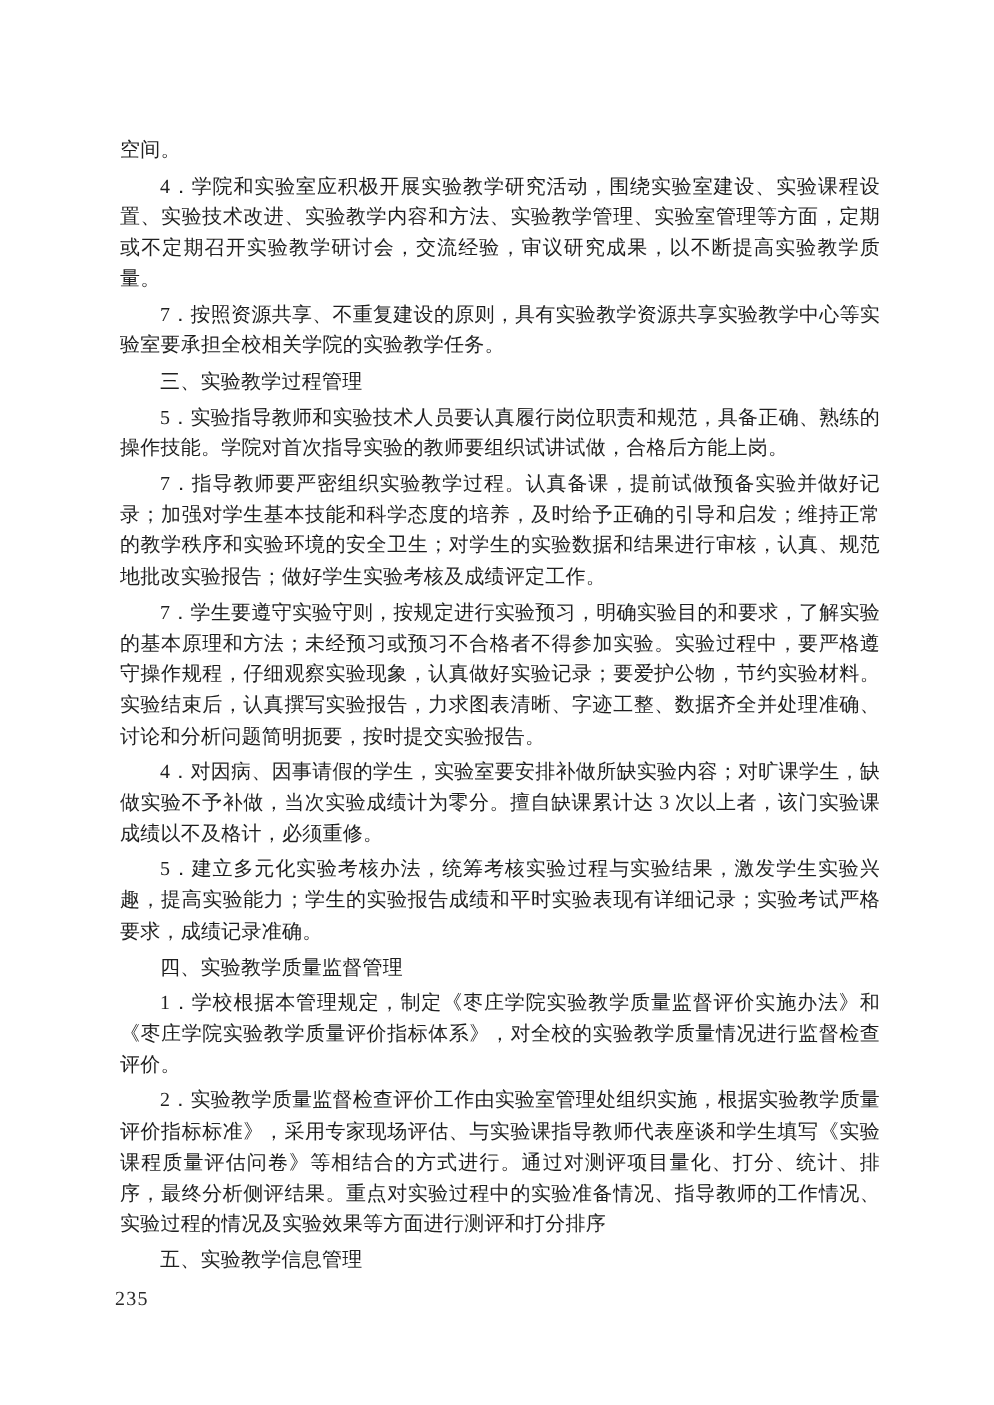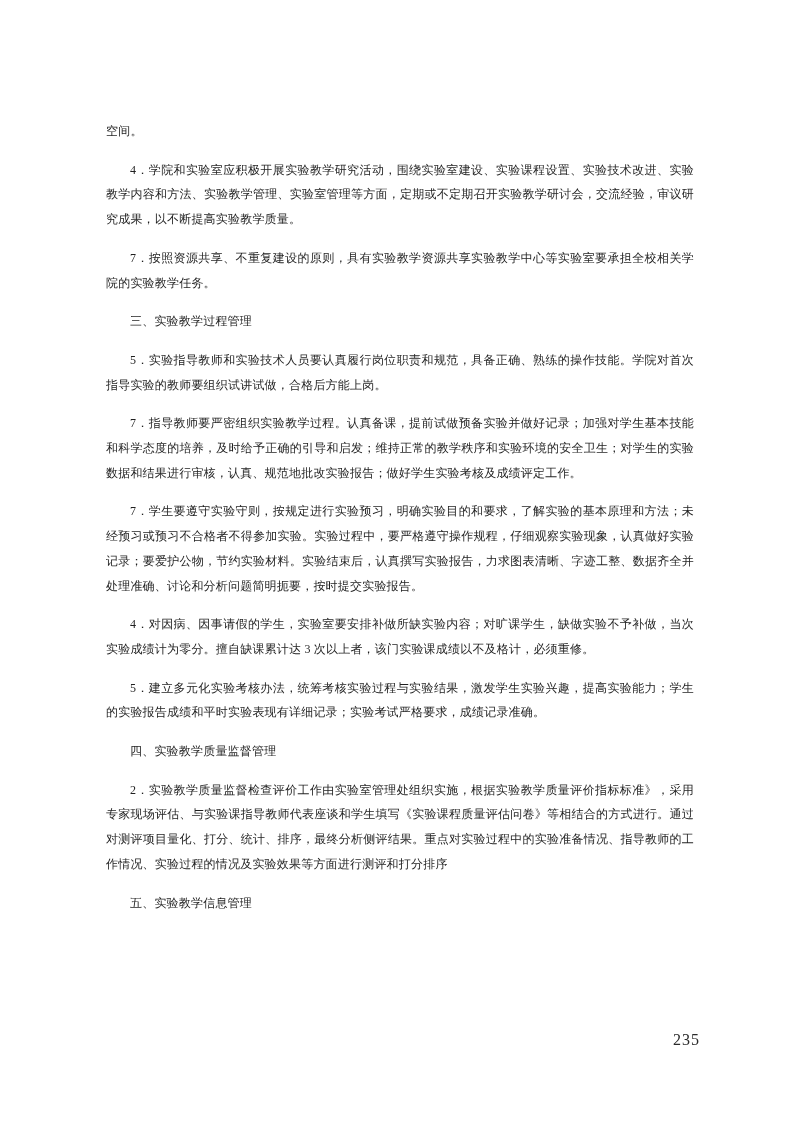--- a/index.html
+++ b/index.html
@@ -16,56 +16,57 @@
     font-family: "Liberation Serif", "DejaVu Serif", serif;
     color: #1f1f1f;
   }
   .text-block {
     position: absolute;
     left: 92px;
     top: 105px;
     width: 616px;
   }
   .text-block p {
-    margin: 14px;
+    margin: 4px;
     padding: 0;
-    font-size: 12px;
+    font-size: 16px;
     line-height: 24.7px;
     letter-spacing: 0.2px;
     text-align: justify;
     text-justify: inter-ideograph;
     text-indent: 2em;
     word-break: break-all;
   }
   .text-block p.cont {
     text-indent: 0;
   }
   .page-number {
     position: absolute;
     top: 1031px;
     left: 92px;
     width: 608px;
-    text-align: right;
+    text-align: left;
     font-size: 16px;
     letter-spacing: 1px;
     color: #2a2a2a;
   }
 </style>
 </head>
 <body>
 
 <div class="page">
   <div class="text-block">
     <p class="cont">空间。</p>
     <p>4．学院和实验室应积极开展实验教学研究活动，围绕实验室建设、实验课程设置、实验技术改进、实验教学内容和方法、实验教学管理、实验室管理等方面，定期或不定期召开实验教学研讨会，交流经验，审议研究成果，以不断提高实验教学质量。</p>
     <p>7．按照资源共享、不重复建设的原则，具有实验教学资源共享实验教学中心等实验室要承担全校相关学院的实验教学任务。</p>
     <p>三、实验教学过程管理</p>
     <p>5．实验指导教师和实验技术人员要认真履行岗位职责和规范，具备正确、熟练的操作技能。学院对首次指导实验的教师要组织试讲试做，合格后方能上岗。</p>
     <p>7．指导教师要严密组织实验教学过程。认真备课，提前试做预备实验并做好记录；加强对学生基本技能和科学态度的培养，及时给予正确的引导和启发；维持正常的教学秩序和实验环境的安全卫生；对学生的实验数据和结果进行审核，认真、规范地批改实验报告；做好学生实验考核及成绩评定工作。</p>
     <p>7．学生要遵守实验守则，按规定进行实验预习，明确实验目的和要求，了解实验的基本原理和方法；未经预习或预习不合格者不得参加实验。实验过程中，要严格遵守操作规程，仔细观察实验现象，认真做好实验记录；要爱护公物，节约实验材料。实验结束后，认真撰写实验报告，力求图表清晰、字迹工整、数据齐全并处理准确、讨论和分析问题简明扼要，按时提交实验报告。</p>
     <p>4．对因病、因事请假的学生，实验室要安排补做所缺实验内容；对旷课学生，缺做实验不予补做，当次实验成绩计为零分。擅自缺课累计达 3 次以上者，该门实验课成绩以不及格计，必须重修。</p>
     <p>5．建立多元化实验考核办法，统筹考核实验过程与实验结果，激发学生实验兴趣，提高实验能力；学生的实验报告成绩和平时实验表现有详细记录；实验考试严格要求，成绩记录准确。</p>
     <p>四、实验教学质量监督管理</p>
+    <p>1．学校根据本管理规定，制定《枣庄学院实验教学质量监督评价实施办法》和《枣庄学院实验教学质量评价指标体系》，对全校的实验教学质量情况进行监督检查评价。</p>
     <p>2．实验教学质量监督检查评价工作由实验室管理处组织实施，根据实验教学质量评价指标标准》，采用专家现场评估、与实验课指导教师代表座谈和学生填写《实验课程质量评估问卷》等相结合的方式进行。通过对测评项目量化、打分、统计、排序，最终分析侧评结果。重点对实验过程中的实验准备情况、指导教师的工作情况、实验过程的情况及实验效果等方面进行测评和打分排序</p>
     <p>五、实验教学信息管理</p>
   </div>
   <div class="page-number">235</div>
 </div>
 
 </body></html>

